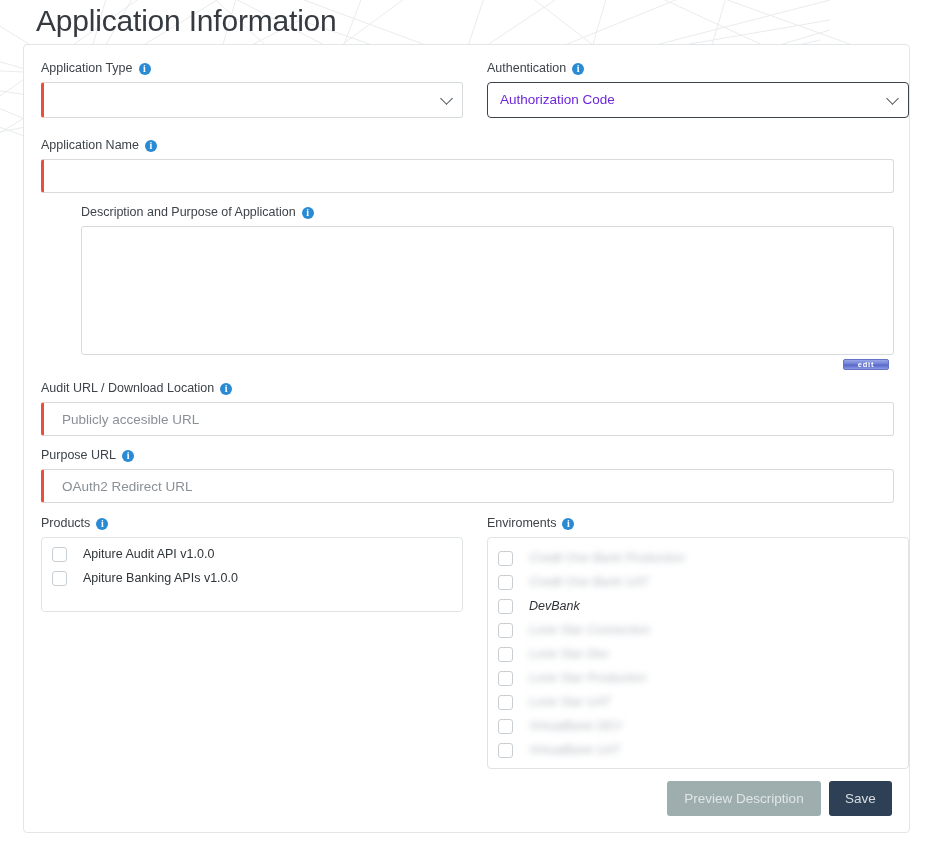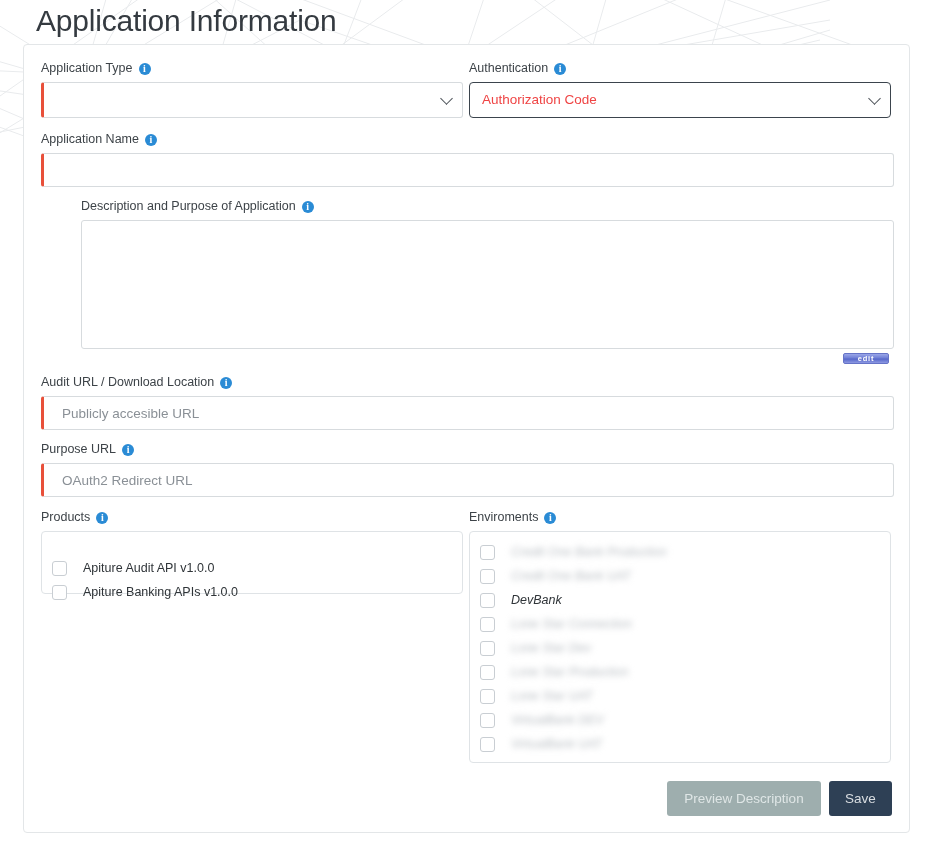--- a/index.html
+++ b/index.html
@@ -92,21 +92,21 @@
     line-height: 13px;
   }
 
   .txt-input, .select-box, .txt-area {
     width: 100%;
     background: #ffffff;
     border: 1px solid #d7dbde;
     border-radius: 3px;
     font-family: "Liberation Sans", sans-serif;
     font-size: 13.5px;
-    color: #ef4444;
+    color: #6d28d9;
     outline: none;
     display: block;
   }
 
   .txt-input { height: 34px; padding: 0 18px; }
   .txt-input::placeholder { color: #8a9096; }
 
   
   .required-edge { border-left: 3px solid #e8503a; }
 
@@ -135,21 +135,21 @@
   }
 
   .txt-area {
     height: 129px;
     padding: 8px 10px;
     resize: none;
   }
 
   .row-2col {
     display: flex;
-    gap: 6px;
+    gap: 24px;
   }
   .col { width: 422px; flex: 0 0 422px; }
 
   .fieldblock { margin-bottom: 12px; }
 
   
   .edit-badge {
     position: absolute;
     right: 5px; top: 4px;
     width: 46px; height: 11px;
@@ -165,21 +165,21 @@
     cursor: pointer;
   }
 
   
   .list-panel {
     border: 1px solid #dfe3e6;
     border-radius: 4px;
     background: #ffffff;
     padding: 9px 0 9px 0;
   }
-  .list-panel.products { height: 63px; padding-top: 24px; }
+  .list-panel.products { height: 75px; padding-top: 4px; }
   .list-panel.envs { height: 232px; padding-top: 8px; font-style: italic; }
 
   .check-row {
     display: flex;
     align-items: center;
     height: 24px;
     padding-left: 10px;
     cursor: pointer;
   }
   .cbox {
@@ -283,21 +283,21 @@
             <span>Authentication</span>
             <span class="info-icon"></span>
           </div>
           <div class="select-box focused">
             <span>Authorization Code</span>
             <span class="chevron"></span>
           </div>
         </div>
       </div>
 
-      <div class="fieldblock" style="margin-top:2px;">
+      <div class="fieldblock" style="margin-top:8px;">
         <div class="field-label">
           <span>Application Name</span>
           <span class="info-icon"></span>
         </div>
         <input class="txt-input required-edge" type="text" style="height: 34px;" placeholder="">
       </div>
 
       <div class="fieldblock" style="margin-top:10px; position:relative;padding-left:40px;">
         <div class="field-label">
           <span>Description and Purpose of Application</span>

